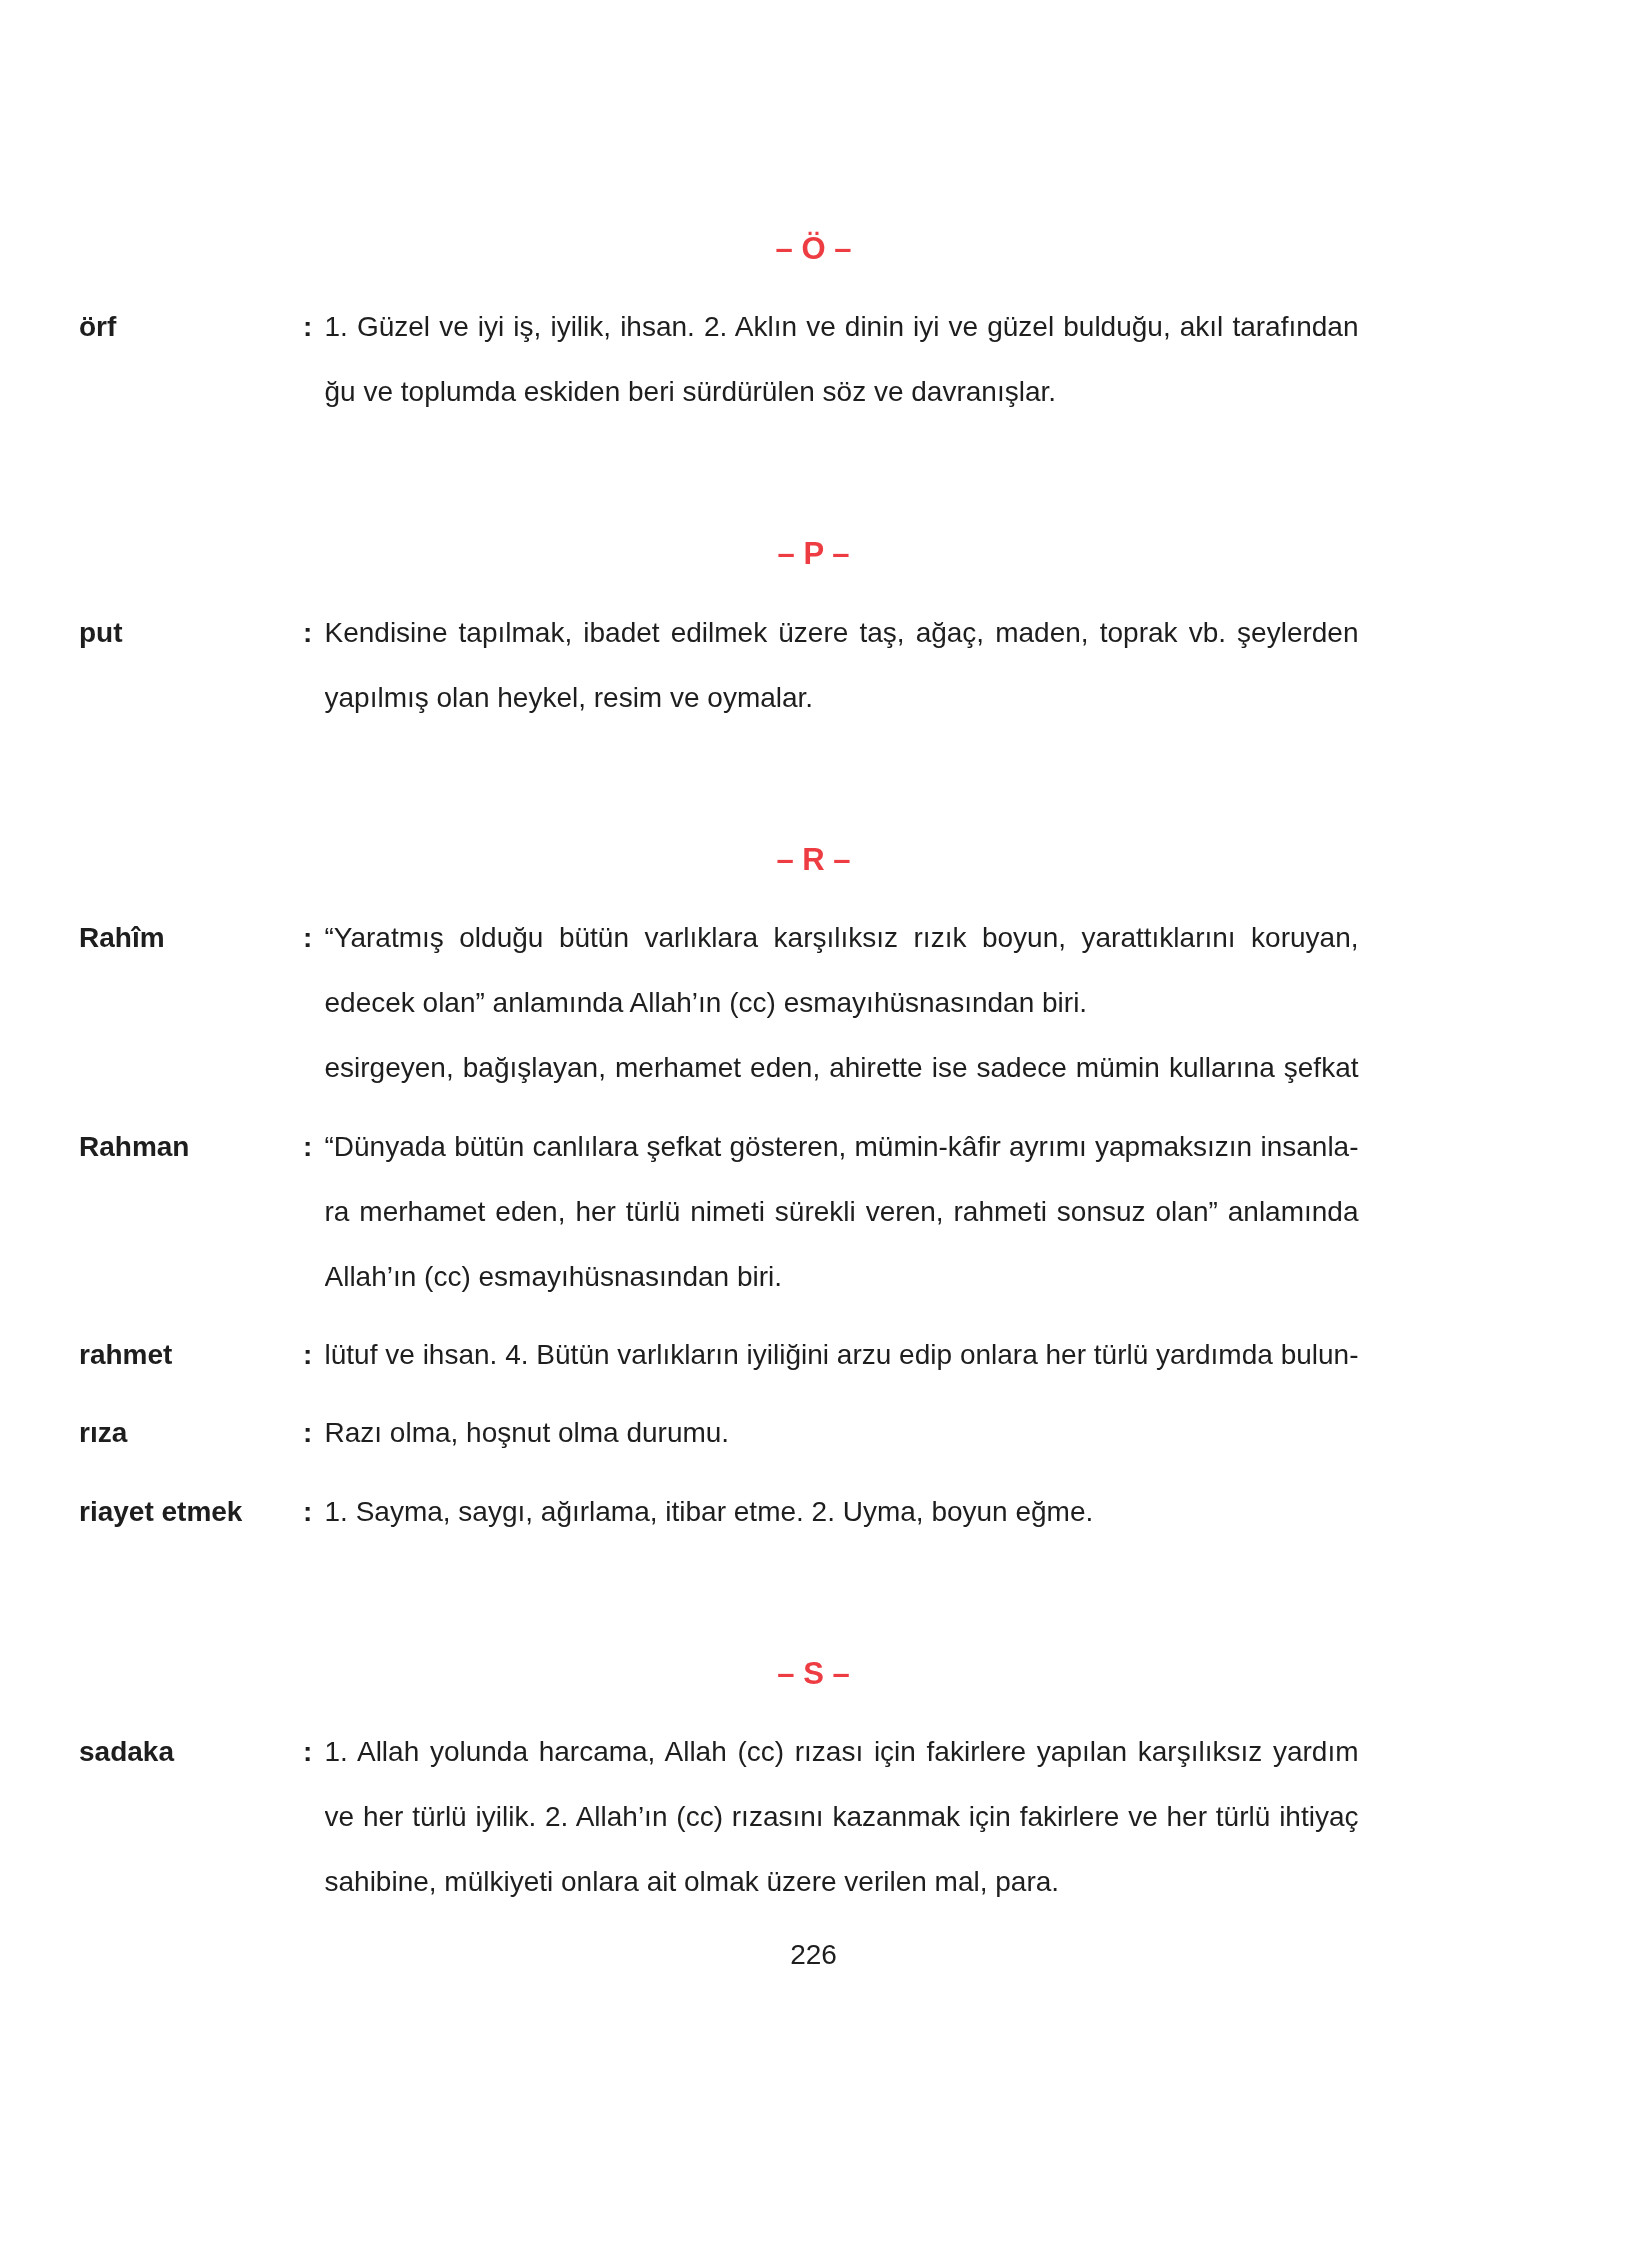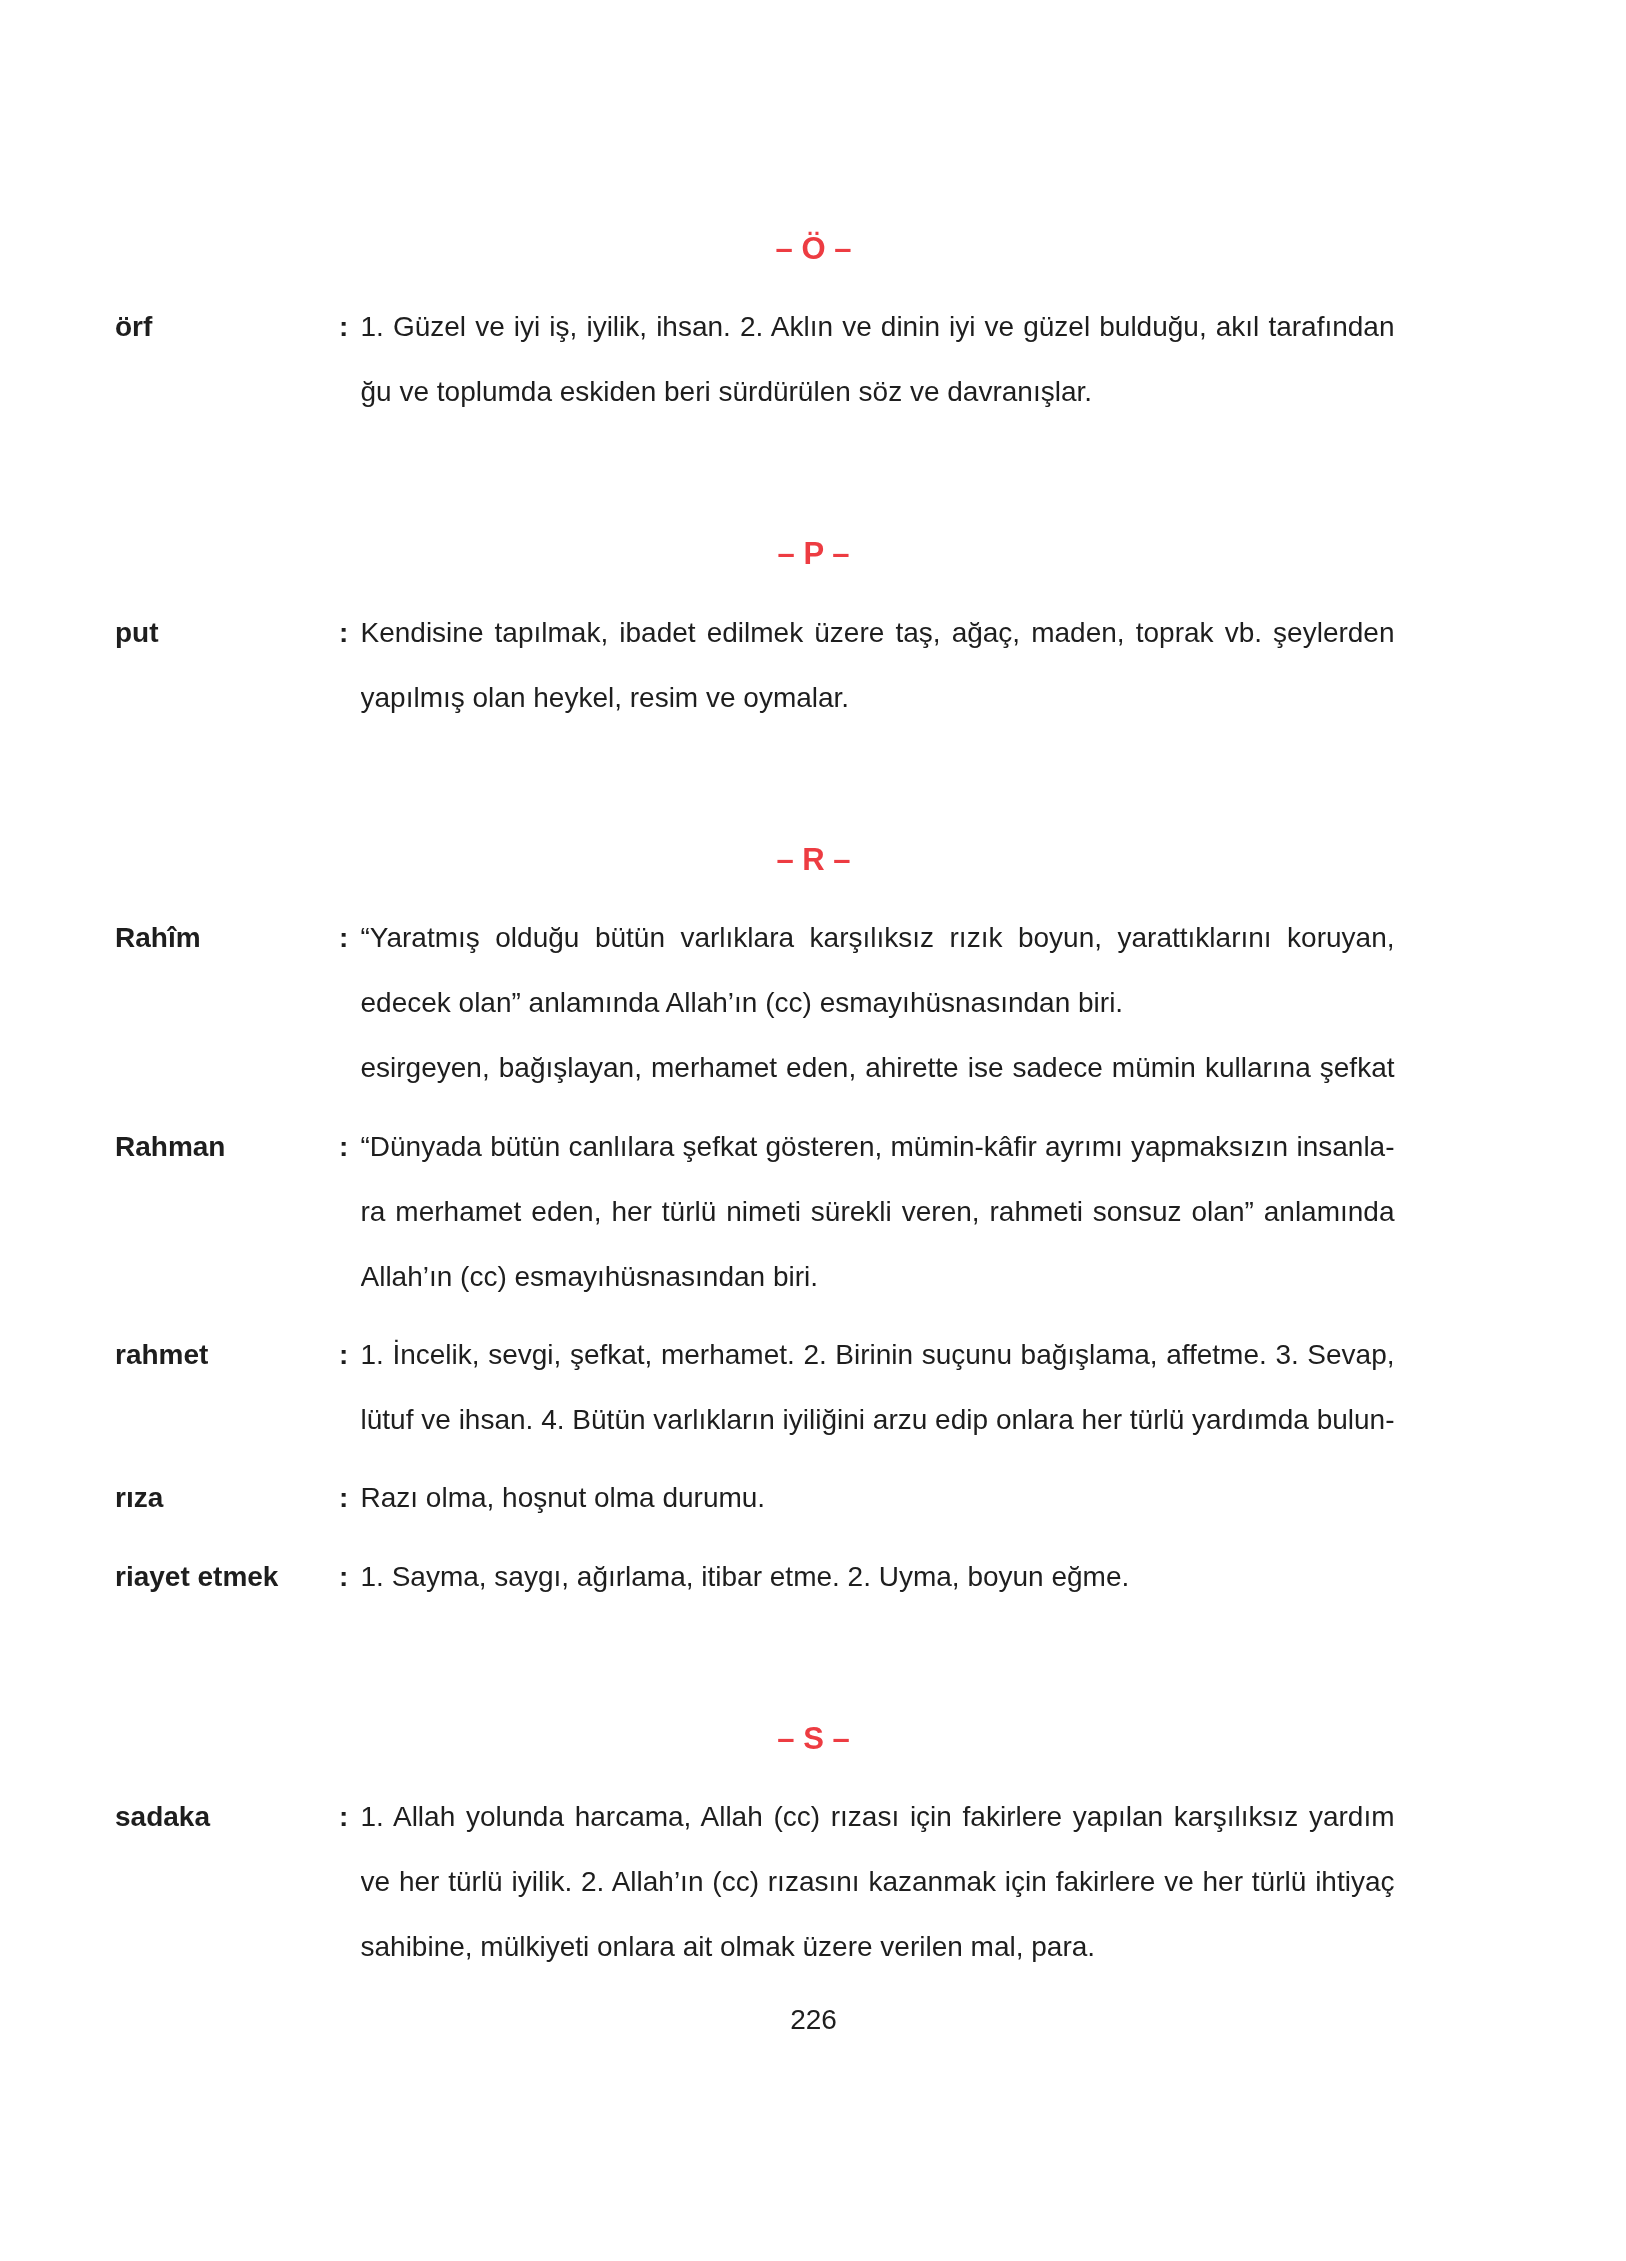--- a/index.html
+++ b/index.html
@@ -27,21 +27,21 @@
     width: 1627px;
     text-align: center;
     font-weight: bold;
     font-size: 31px;
     line-height: 65px;
     color: #ed3c42;
   }
   .entry {
     display: grid;
     grid-template-columns: 224px 21.5px 1034px;
-    padding-left: 115px;
+    padding-left: 79px;
     margin-top: 13.4px;
     font-size: 28px;
     line-height: 65px;
   }
   .term {
     font-weight: bold;
     white-space: nowrap;
   }
   .colon {
     font-weight: bold;
@@ -113,21 +113,20 @@
         <div class="def-line just">“Dünyada bütün canlılara şefkat gösteren, mümin-kâfir ayrımı yapmaksızın insanla-</div>
         <div class="def-line just">ra merhamet eden, her türlü nimeti sürekli veren, rahmeti sonsuz olan” anlamında</div>
         <div class="def-line">Allah’ın (cc) esmayıhüsnasından biri.</div>
       </div>
     </div>
 
     <div class="entry">
       <div class="term">rahmet</div>
       <div class="colon">:</div>
       <div class="def">
-        <div class="def-line just">1. İncelik, sevgi, şefkat, merhamet. 2. Birinin suçunu bağışlama, affetme. 3. Sevap,</div>
         <div class="def-line just">lütuf ve ihsan. 4. Bütün varlıkların iyiliğini arzu edip onlara her türlü yardımda bulun-</div>
       </div>
     </div>
 
     <div class="entry">
       <div class="term">rıza</div>
       <div class="colon">:</div>
       <div class="def">
         <div class="def-line">Razı olma, hoşnut olma durumu.</div>
       </div>

